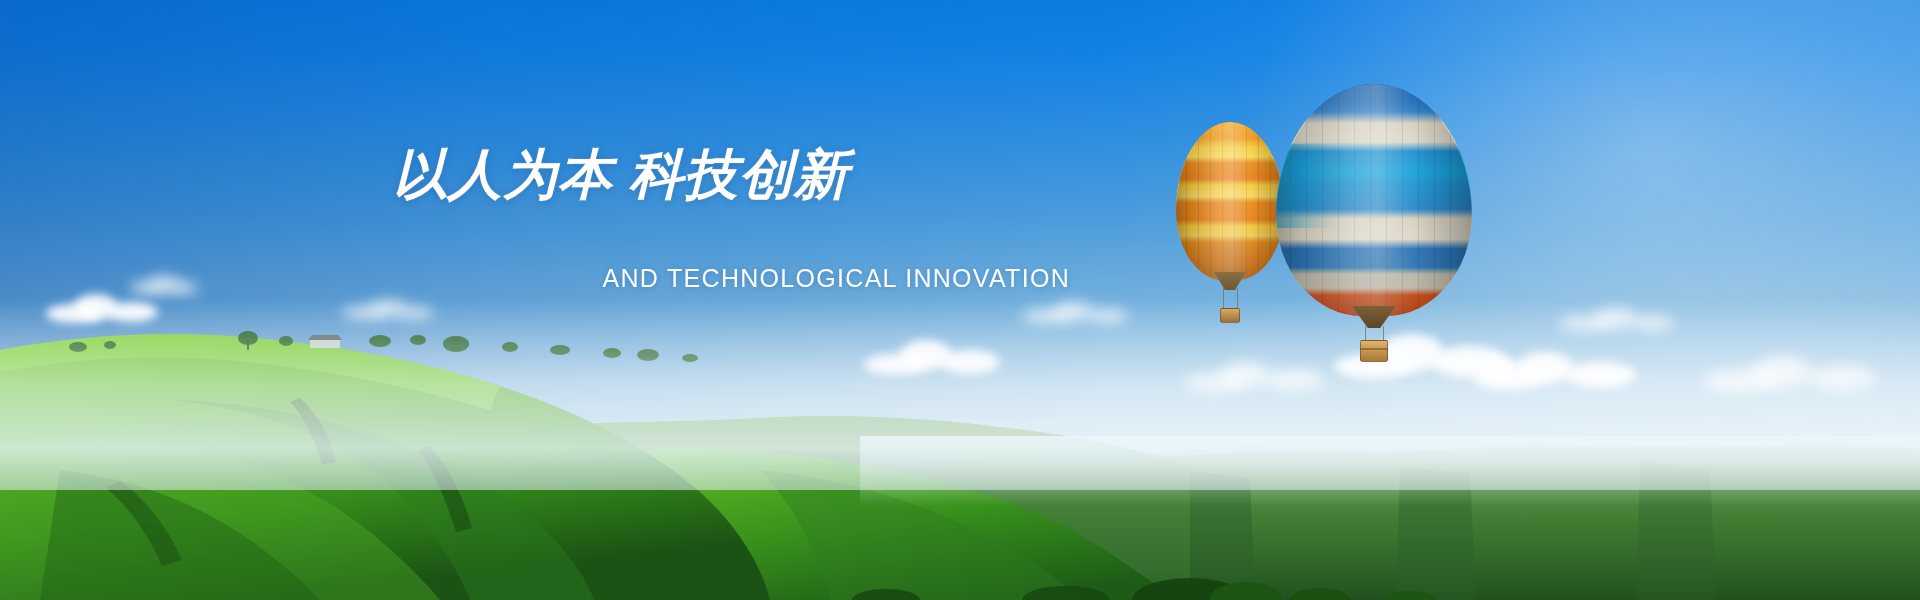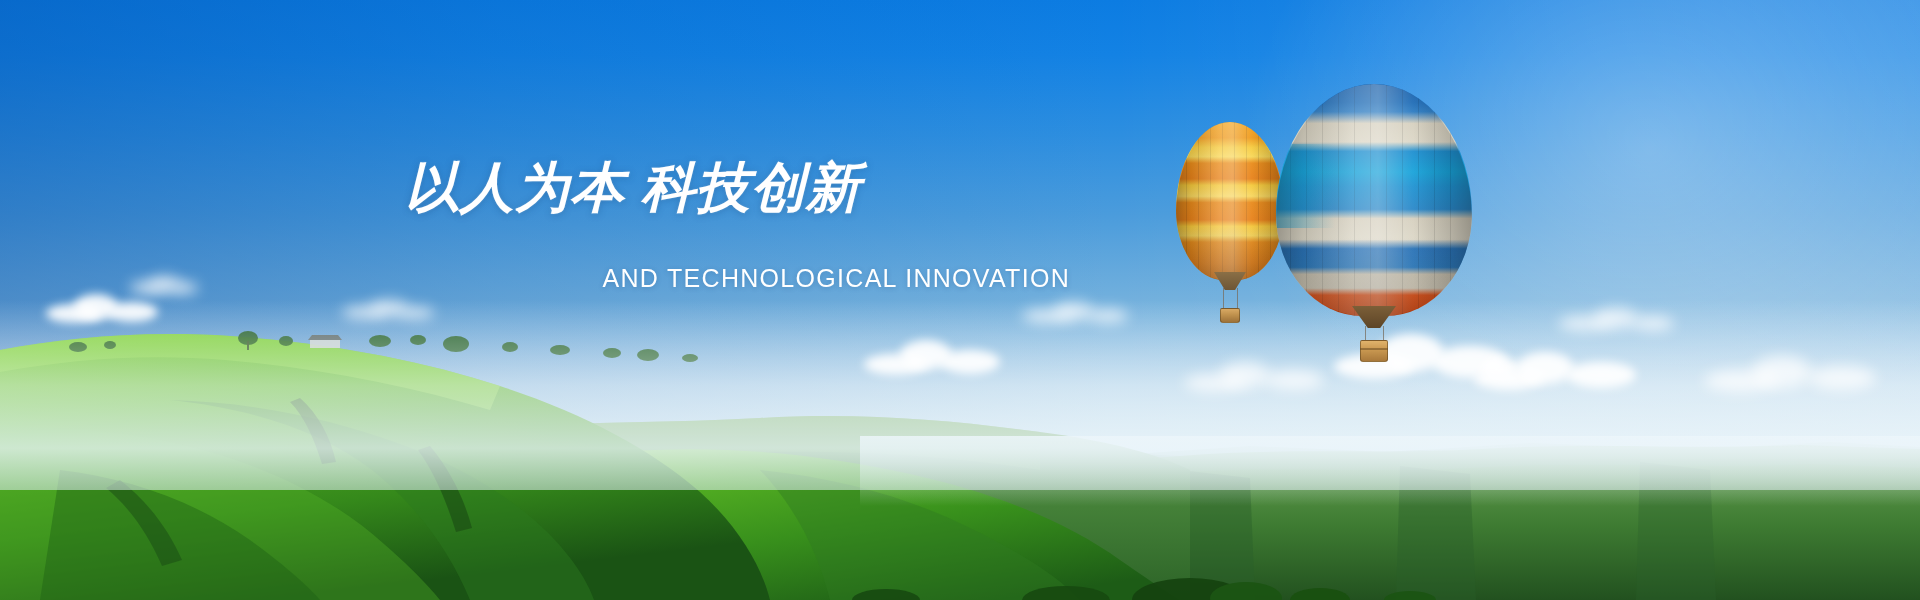--- a/index.html
+++ b/index.html
@@ -90,29 +90,28 @@
   .skirt{ position:absolute; }
   .basket{ position:absolute; border-radius:2px 2px 3px 3px; }
   .riser{ position:absolute; background:rgba(120,110,95,0.75); width:1px; }
 
   
   .terrain{ position:absolute; left:0; right:0; bottom:0; }
 
   
   .copy{ position:absolute; left:0; top:0; width:100%; height:100%; pointer-events:none; }
   .headline{
-    position:absolute; left:393px; top:156px;
+    position:absolute; left:393px; top:143px;
     font-size:54px; line-height:62px;
     font-weight:bold; font-style:italic;
     color:#ffffff;
     letter-spacing:1px;
     white-space:nowrap;
     text-shadow:0 1px 7px rgba(18,70,130,0.34), 0 0 2px rgba(255,255,255,0.30);
     pointer-events:auto;
-    margin-left:12px;
   }
   .sub{
     position:absolute; left:0; top:262px;
     width:1070px;
     text-align:right;
     font-size:25px; line-height:32px;
     font-weight:300;
     color:#ffffff;
     letter-spacing:1.3px;
     text-shadow:0 1px 5px rgba(25,75,130,0.30);

